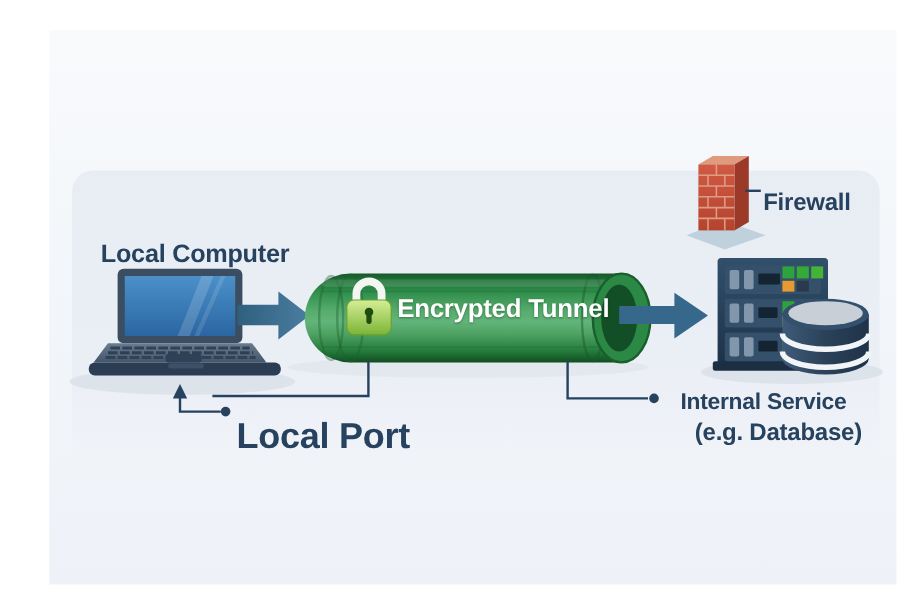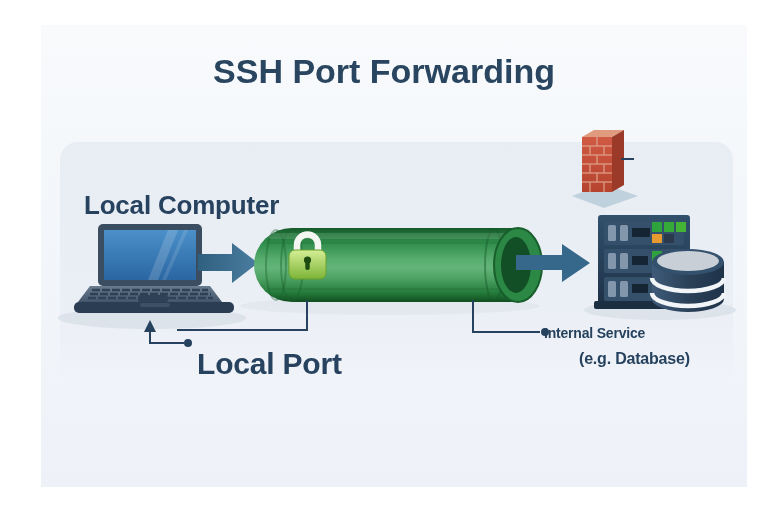--- a/index.html
+++ b/index.html
@@ -18,30 +18,30 @@
   }
   .svg-layer{position:absolute;left:0;top:0;width:768px;height:512px;}
   .label{
     position:absolute;color:#26425e;font-weight:700;white-space:nowrap;
     letter-spacing:-0.2px;
   }
   .title{
     position:absolute;left:0;top:52px;width:768px;text-align:center;
     color:#29455f;font-size:34px;font-weight:700;letter-spacing:0px;
   }
-  .lbl-local-computer{left:84px;top:190px;font-size:26px;}
+  .lbl-local-computer{left:84px;top:200px;font-size:21px;}
   .lbl-tunnel{
     left:331px;top:245px;font-size:21.5px;color:#ffffff;
     text-shadow:0 1px 2px rgba(0,45,15,.45);
   }
   .lbl-firewall{left:636px;top:158px;font-size:20px;}
   .lbl-local-port{left:197px;top:347px;font-size:30px;}
   .lbl-remote-host{left:426px;top:348px;font-size:22px;}
-  .lbl-internal-service{left:544px;top:325px;font-size:14px;}
-  .lbl-internal-sub{left:579px;top:350px;font-size:16px;}
+  .lbl-internal-service{left:567px;top:325px;font-size:19px;}
+  .lbl-internal-sub{left:579px;top:350px;font-size:20px;}
 </style>
 </head>
 <body>
 
 <div class="page">
   <div class="card"></div>
   <div class="panel"></div>
 
   <svg class="svg-layer" viewBox="0 0 768 512" xmlns="http://www.w3.org/2000/svg">
     <defs>
@@ -200,18 +200,19 @@
     <g stroke="#26425e" stroke-width="2" fill="none">
       <path d="M307,300 V330 H177"></path>
       <path d="M150,329 V343 H184"></path>
       <polygon points="150,320 144,332 156,332" fill="#26425e" stroke="none"></polygon>
       <circle cx="188" cy="343" r="4" fill="#26425e" stroke="none"></circle>
       <path d="M473,300 V332 H540"></path>
       <circle cx="545" cy="332" r="4" fill="#26425e" stroke="none"></circle>
     </g>
   </svg>
 
-  <div class="title">SSH Port Forwarding</div>
   <div class="label lbl-local-computer">Local Computer</div>
+  <div class="label lbl-tunnel">Encrypted Tunnel</div>
+  <div class="label lbl-firewall">Firewall</div>
   <div class="label lbl-local-port">Local Port</div>
   <div class="label lbl-internal-service">Internal Service</div>
   <div class="label lbl-internal-sub">(e.g. Database)</div>
 </div>
 
 </body></html>

